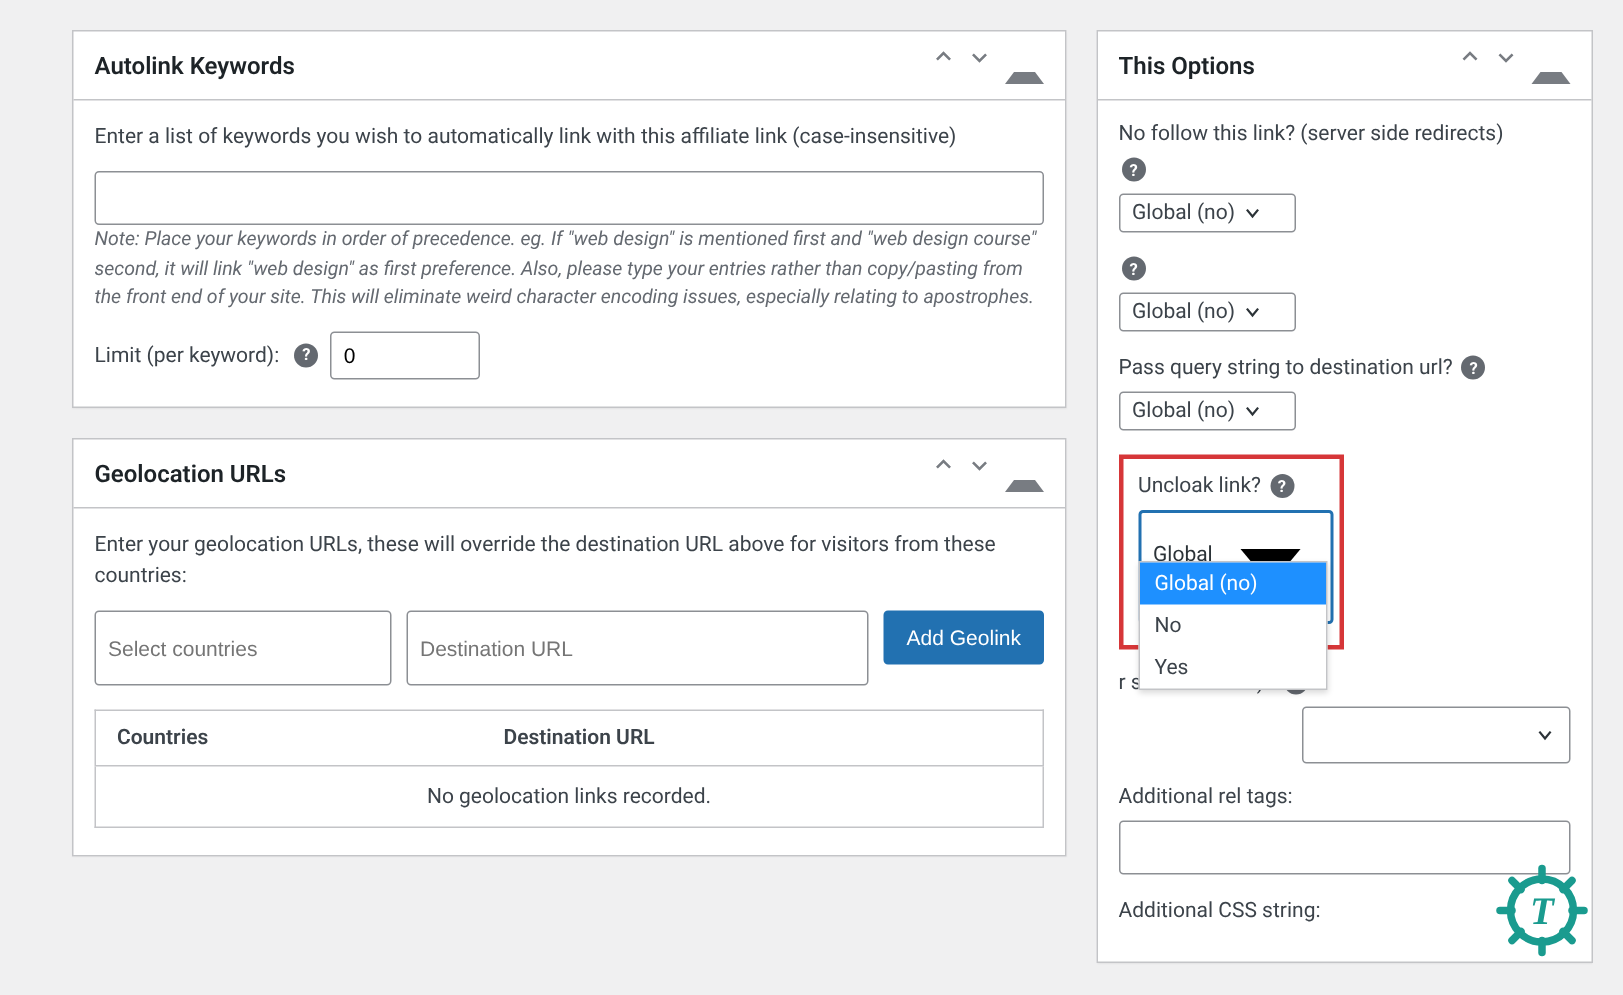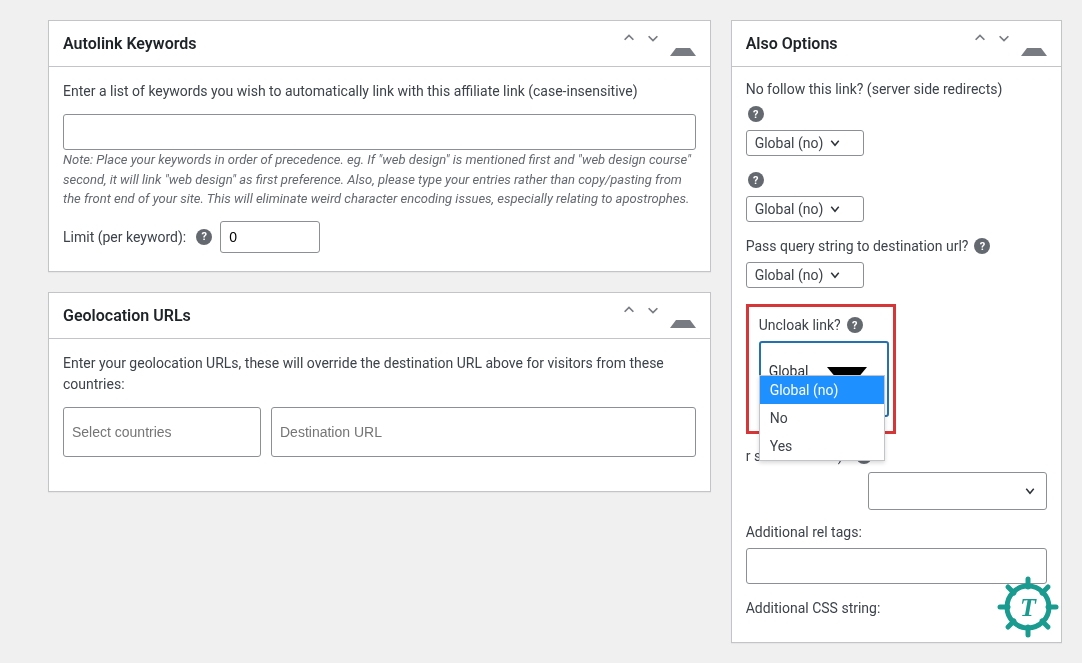--- a/index.html
+++ b/index.html
@@ -267,31 +267,45 @@
                   <polyline points="3,6 8,11 13,6"></polyline>
                 </svg></span>
             <span class="ctl tri"></span>
           </div>
         </div>
         <div class="panel-body">
           <p>Enter your geolocation URLs, these will override the destination URL above for visitors from these countries:</p>
           <div class="geo-row">
             <input class="sel-countries" type="text" readonly="" placeholder="Select countries" style="">
             <input class="dest-url" type="text" placeholder="Destination URL" style="">
-          </div>
+            <button class="btn-primary">Add Geolink</button>
+          </div>
+          <table class="geo-table">
+            <thead>
+              <tr>
+                <th>Countries</th>
+                <th>Destination URL</th>
+              </tr>
+            </thead>
+            <tbody>
+              <tr>
+                  <td colspan="2">No geolocation links recorded.</td>
+                </tr>
+            </tbody>
+          </table>
         </div>
       </div>
 
     </div>
 
     <div class="col-side">
 
       <div class="panel" style="margin-top:0;">
         <div class="panel-head">
-          <div class="panel-title">Also Options</div>
+          <div class="panel-title">This Options</div>
           <div class="panel-controls">
             <span class="ctl"><svg viewBox="0 0 16 16">
                   <polyline points="3,10 8,5 13,10"></polyline>
                 </svg></span>
             <span class="ctl"><svg viewBox="0 0 16 16">
                   <polyline points="3,6 8,11 13,6"></polyline>
                 </svg></span>
             <span class="ctl tri"></span>
           </div>
         </div>

